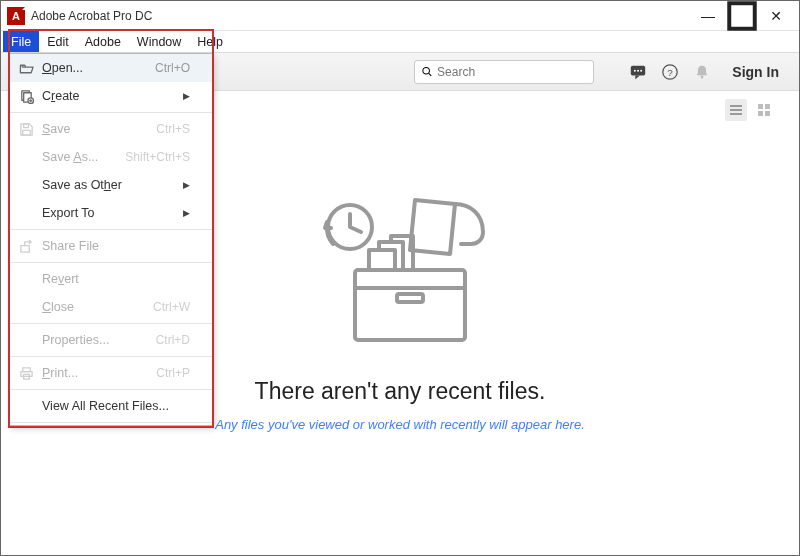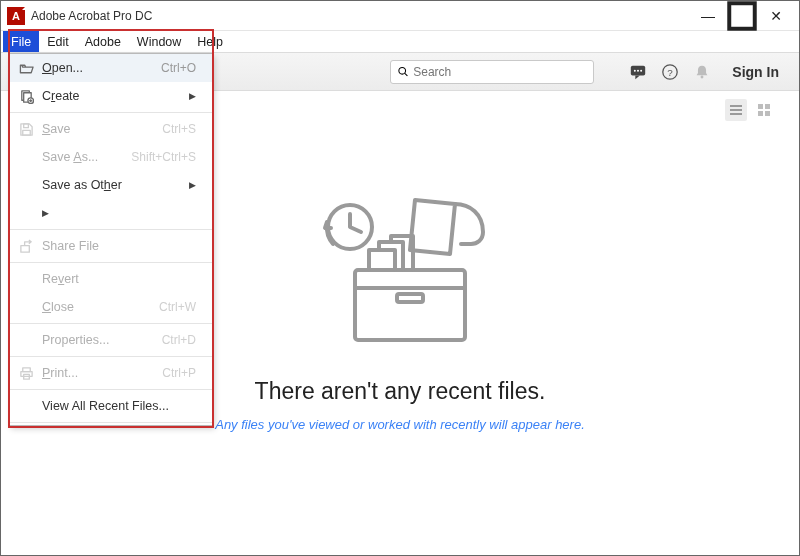--- a/index.html
+++ b/index.html
@@ -16,21 +16,21 @@
   .winbtn.close { font-size: 14px; }
 
   
   .menubar { height: 22px; display: flex; align-items: stretch; padding: 0 2px; background: #fff; border-bottom: 1px solid #dcdcdc; position: relative; z-index: 5; }
   .menubar .menu { padding: 2px 8px; font-size: 12.5px; color: #222; display: flex; align-items: center; }
   .menubar .menu.active { background: #1d4ed8; color: #fff; }
 
   
   .toolbar { height: 38px; background: linear-gradient(#f5f5f5,#ececec); border-bottom: 1px solid #dcdcdc; display: flex; align-items: center; padding: 0 10px; gap: 8px; }
   .toolbar .spacer { flex: 1; }
-  .searchbox { width: 204px; height: 24px; border: 1px solid #c9c9c9; border-radius: 3px; background: #fff; display: flex; align-items: center; padding: 0 6px; gap: 4px; }
+  .searchbox { width: 180px; height: 24px; border: 1px solid #c9c9c9; border-radius: 3px; background: #fff; display: flex; align-items: center; padding: 0 6px; gap: 4px; }
   .searchbox svg { width: 13px; height: 13px; }
   .searchbox input { border: none; outline: none; font-size: 12px; width: 100%; color: #333; background: transparent; }
   .tb-icon { width: 24px; height: 24px; display: flex; align-items: center; justify-content: center; color: #555; }
   .tb-icon svg { width: 18px; height: 18px; }
   .signin { font-size: 14px; font-weight: 600; color: #333; padding: 0 10px; }
 
   
   .main { position: absolute; top: 90px; left: 0; right: 0; bottom: 0; background: #fff; display: flex; flex-direction: column; }
   .section-header { display: flex; align-items: center; padding: 8px 18px; }
   .section-title { font-size: 17px; font-weight: 600; color: #222; flex: 1; }
@@ -40,21 +40,21 @@
   .vt svg { width: 16px; height: 16px; }
 
   .empty { flex: 1; display: flex; flex-direction: column; align-items: center; justify-content: center; gap: 12px; padding-bottom: 60px; }
   .empty-illustration svg { width: 210px; height: 170px; }
   .empty-title { font-size: 23px; color: #222; }
   .empty-sub { font-size: 13px; color: #3b82f6; font-style: italic; }
 
   
   .dropdown { position: absolute; top: 52px; left: 8px; width: 204px; background: #fff; border: 1px solid #b9b9b9; box-shadow: 2px 3px 6px rgba(0,0,0,0.18); z-index: 10; }
   .dd-hl-box { position: absolute; top: 28px; left: 7px; width: 206px; height: 399px; border: 2px solid #c93030; z-index: 20; pointer-events: none; }
-  .dd-item { display: flex; align-items: center; height: 28px; padding: 0 16px 0 8px; font-size: 12.5px; color: #333; gap: 8px; position: relative; }
+  .dd-item { display: flex; align-items: center; height: 28px; padding: 0 22px 0 8px; font-size: 12.5px; color: #333; gap: 8px; position: relative; }
   .dd-item.disabled { color: #b0b0b0; }
   .dd-item .icon { width: 16px; height: 16px; display: flex; align-items: center; justify-content: center; flex-shrink: 0; }
   .dd-item .icon svg { width: 15px; height: 15px; }
   .dd-item .label { flex: 1; white-space: nowrap; overflow: hidden; }
   .dd-item .short { font-size: 12px; color: #999; }
   .dd-item.disabled .short { color: #cfcfcf; }
   .dd-item .arrow { font-size: 9px; color: #444; }
   .dd-sep { height: 1px; background: #e4e4e4; margin: 2px 0; }
   .dd-item.hovered { background: #eef3f8; }
   .dd-item.underline .label span { text-decoration: underline; }
@@ -211,20 +211,21 @@
       <span class="label">Save <span>A</span>s...</span>
       <span class="short">Shift+Ctrl+S</span>
     </div>
     <div class="dd-item underline">
       <span class="icon"></span>
       <span class="label">Save as Ot<span>h</span>er</span>
       <span class="arrow">▶</span>
     </div>
     <div class="dd-item">
       <span class="icon"></span>
+      <span class="label">Export To</span>
       <span class="arrow">▶</span>
     </div>
     <div class="dd-sep"></div>
     <div class="dd-item disabled">
       <span class="icon">
         <svg viewBox="0 0 16 16">
           <rect x="2" y="7" width="9" height="7" stroke="#cfcfcf" fill="none" stroke-width="1.4" stroke-linejoin="round"></rect>
           <path d="M6 7 L6 3 L13 3 L10.5 1 M13 3 L10.5 5" stroke="#cfcfcf" fill="none" stroke-width="1.4" stroke-linejoin="round"></path>
         </svg>
       </span>

